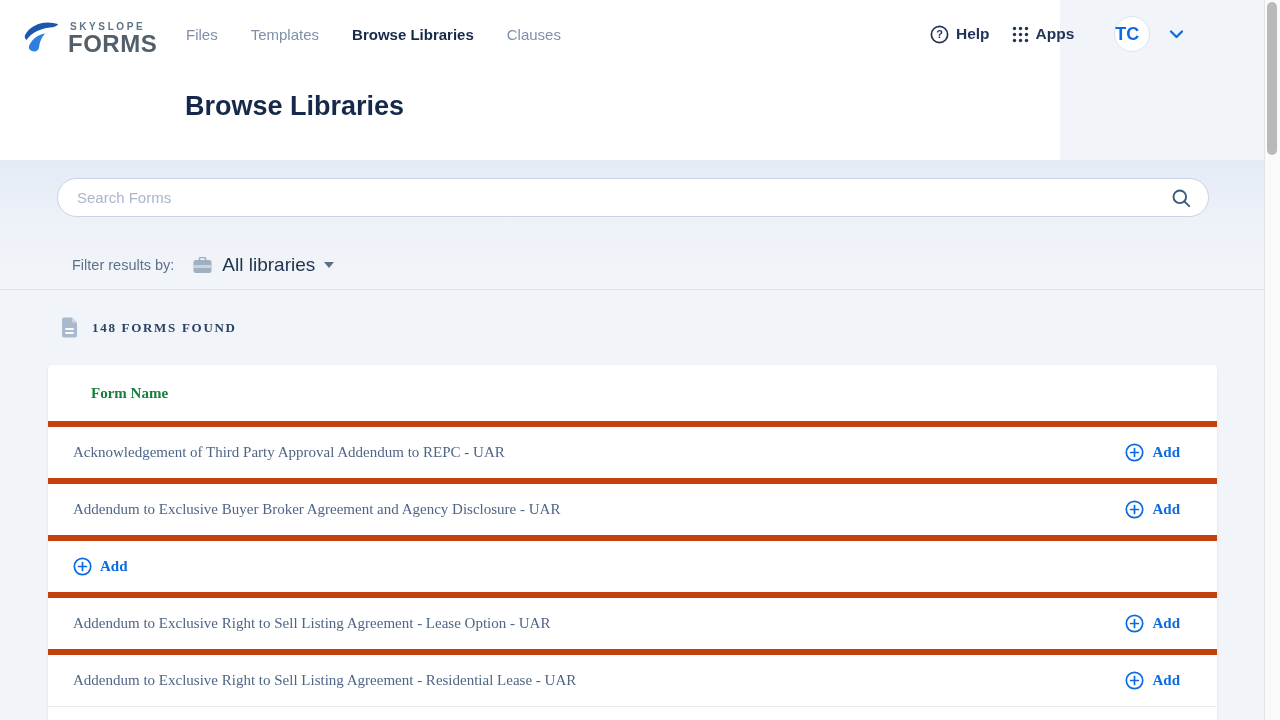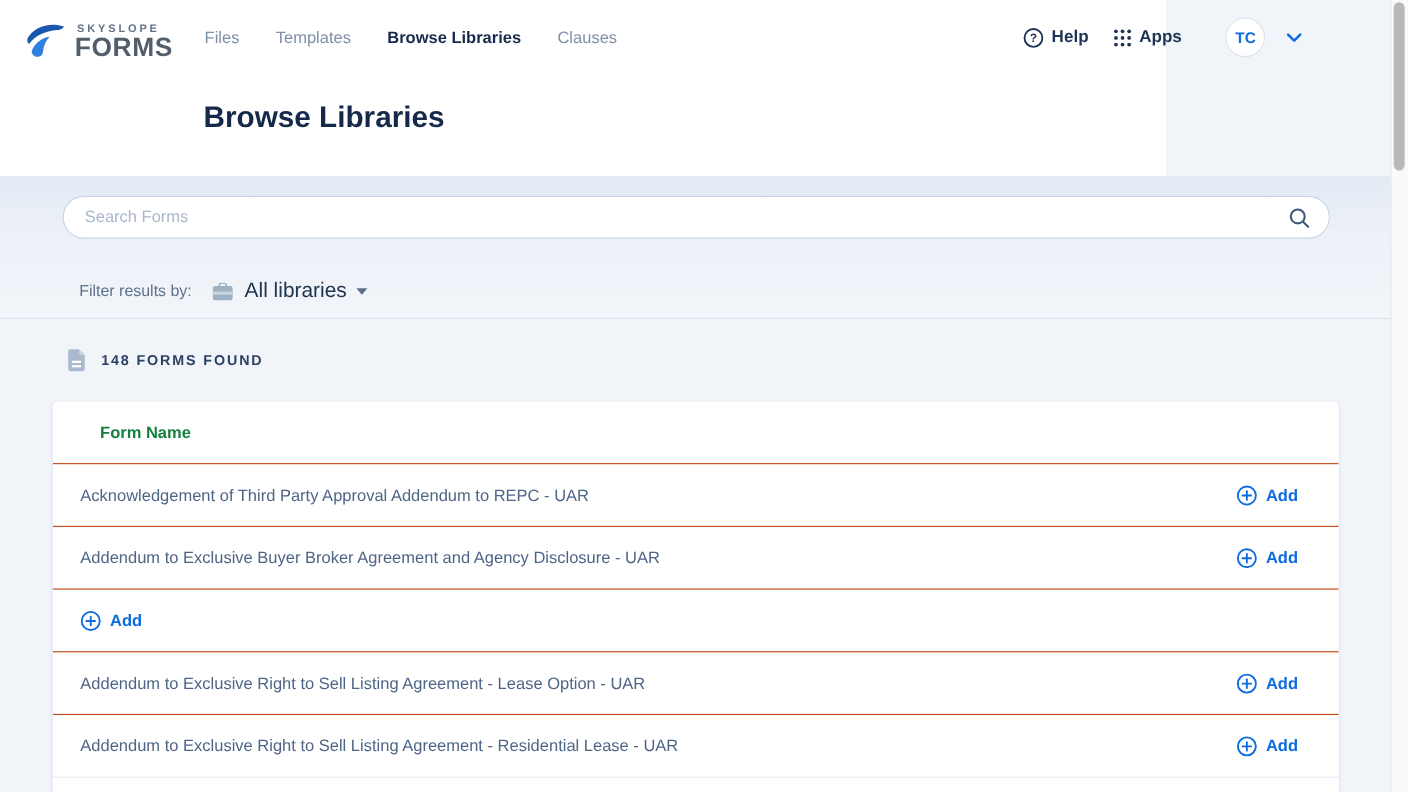--- a/index.html
+++ b/index.html
@@ -17,21 +17,21 @@
 
   .nav { position:absolute; left:186px; top:26px; display:flex; gap:33px; font-size:15px; }
   .nav-item { color:#7e90a8; text-decoration:none; cursor:pointer; }
   .nav-item.active { color:#16294b; font-weight:700; }
 
   .actions { position:absolute; left:930px; top:16px; height:36px; display:flex; align-items:center; }
   .action-btn { display:flex; align-items:center; gap:7px; cursor:pointer; }
   .action-label { font-size:15.5px; font-weight:700; color:#1e3356; }
   .apps-btn { margin-left:22px; }
   .avatar { margin-left:40px; width:36px; height:36px; border-radius:50%; border:1px solid #dbe4f0;
-            display:flex; align-items:center; justify-content:center; font-size:14px; font-weight:700;
+            display:flex; align-items:center; justify-content:flex-start; font-size:18px; font-weight:700;
             color:#0d6be0; background:#ffffff; cursor:pointer; }
   .chevron { margin-left:19px; cursor:pointer; display:flex; align-items:center; }
 
   .page-title { position:absolute; left:185px; top:91px; font-size:27px; font-weight:800; color:#16294b; }
 
   
   .search-section { position:absolute; top:160px; left:0; width:1280px; height:129px;
                     background:linear-gradient(180deg,#e4ebf5 0%, #edf1f8 45%, #f2f5f9 100%); }
   .search-box { position:absolute; left:57px; top:18px; width:1152px; height:39px; background:#ffffff;
                 border:1px solid #c9d5e4; border-radius:20px; }
@@ -43,30 +43,30 @@
 
   .filter-row { position:absolute; left:72px; top:68px; height:24px; display:flex; align-items:center;margin-top:25px; }
   .filter-label { font-size:14.5px; color:#5d7189; }
   .briefcase { margin-left:19px; display:flex; align-items:center; }
   .filter-value { margin-left:10px; font-size:19px; font-weight:400; color:#22354e; cursor:pointer; }
   .caret-down { margin-left:9px; width:0; height:0; border-left:5px solid transparent;
                 border-right:5px solid transparent; border-top:6px solid #5b6f86; cursor:pointer; }
 
   
   .results { position:absolute; top:289px; left:0; width:1280px; height:431px;
-             background:#f1f4f9; border-top:1px solid #dbe1ea; }
+             background:#f1f4f9; border-top:1px solid #dbe1ea;font-family:Liberation Serif, serif; }
   .count-row { position:absolute; left:61px; top:27px; display:flex; align-items:center; gap:14px; }
   .count-label { font-size:13px; font-weight:700; letter-spacing:1.7px; color:#2c4163; }
 
   .card { position:absolute; left:48px; top:75px; width:1169px; height:356px; background:#ffffff;
           border-radius:4px 4px 0 0; box-shadow:0 1px 3px rgba(27,43,75,.10); overflow:hidden; }
   .thead { height:56px; display:flex; align-items:center; padding-left:43px;
            font-size:15px; font-weight:700; color:#15803d; }
   .trow { height:57px; display:flex; align-items:center; justify-content:space-between;
-          padding-left:25px; padding-right:37px; border-top:1px solid #c2410c; }
+          padding-left:25px; padding-right:37px; border-top:6px solid #c2410c; }
   .trow-name { font-size:15px; color:#4f6586; }
   .add-btn { display:flex; align-items:center; gap:8px; color:#0d6be0; font-weight:700;
              font-size:15px; cursor:pointer; }
   .row-partial { height:15px; border-top:1px solid #e6e9ef; }
 
   
   .sb-track { position:absolute; right:0; top:0; width:16px; height:720px; background:#fafafa;
               border-left:1px solid #e4e4e4; }
   .sb-thumb { position:absolute; left:2px; top:2px; width:10px; height:153px; background:#b9b9b9;
               border-radius:6px; cursor:pointer; }

